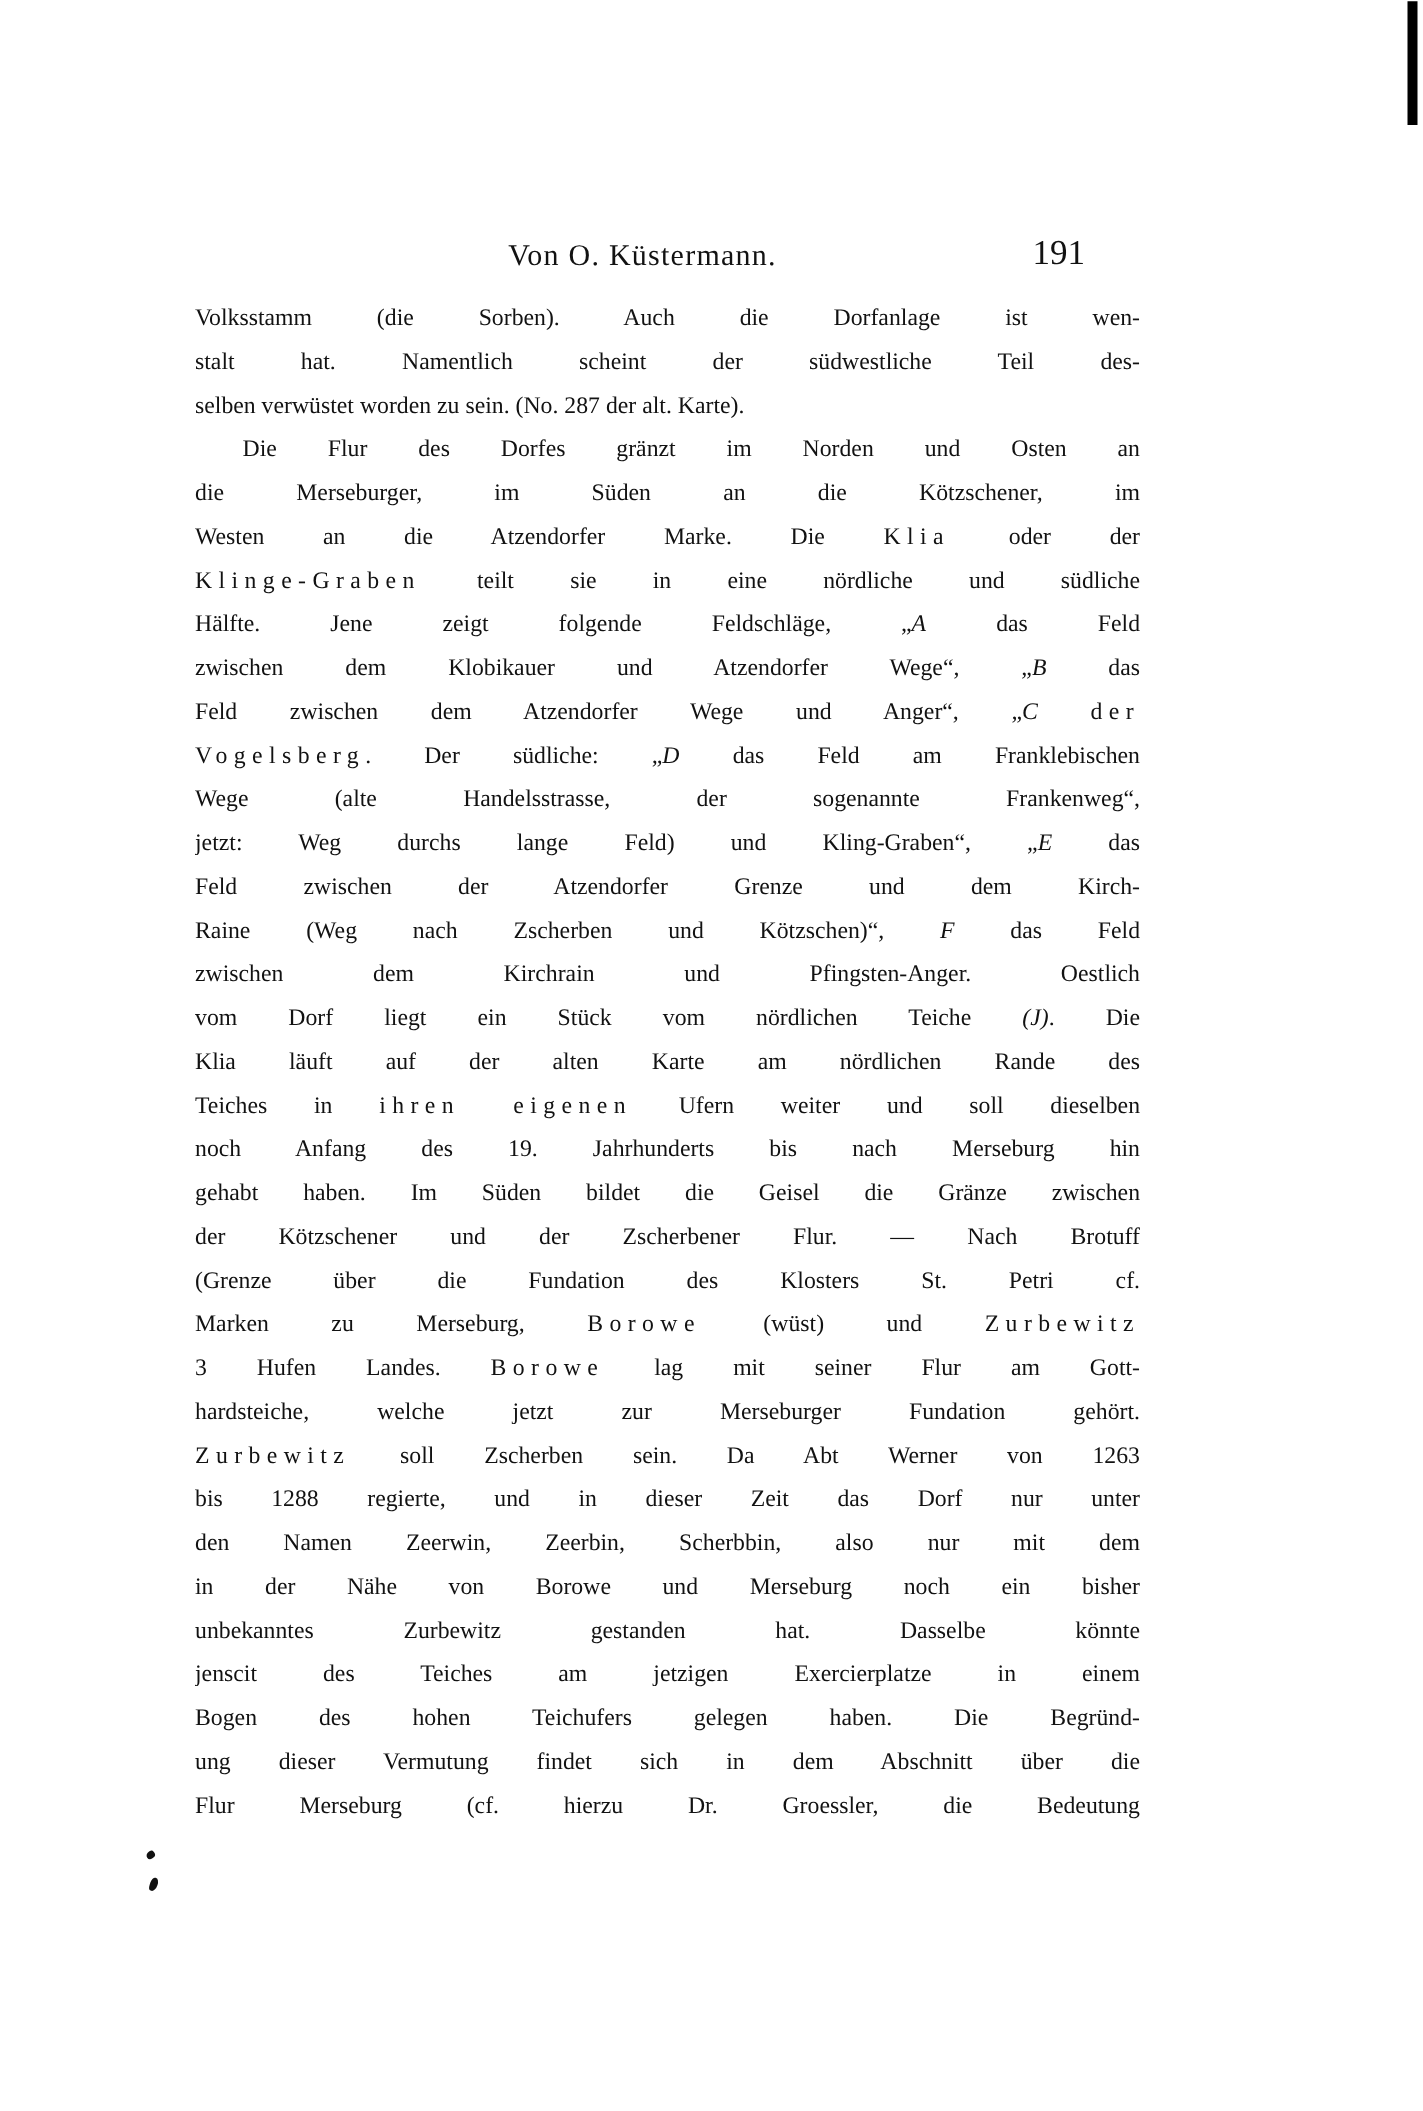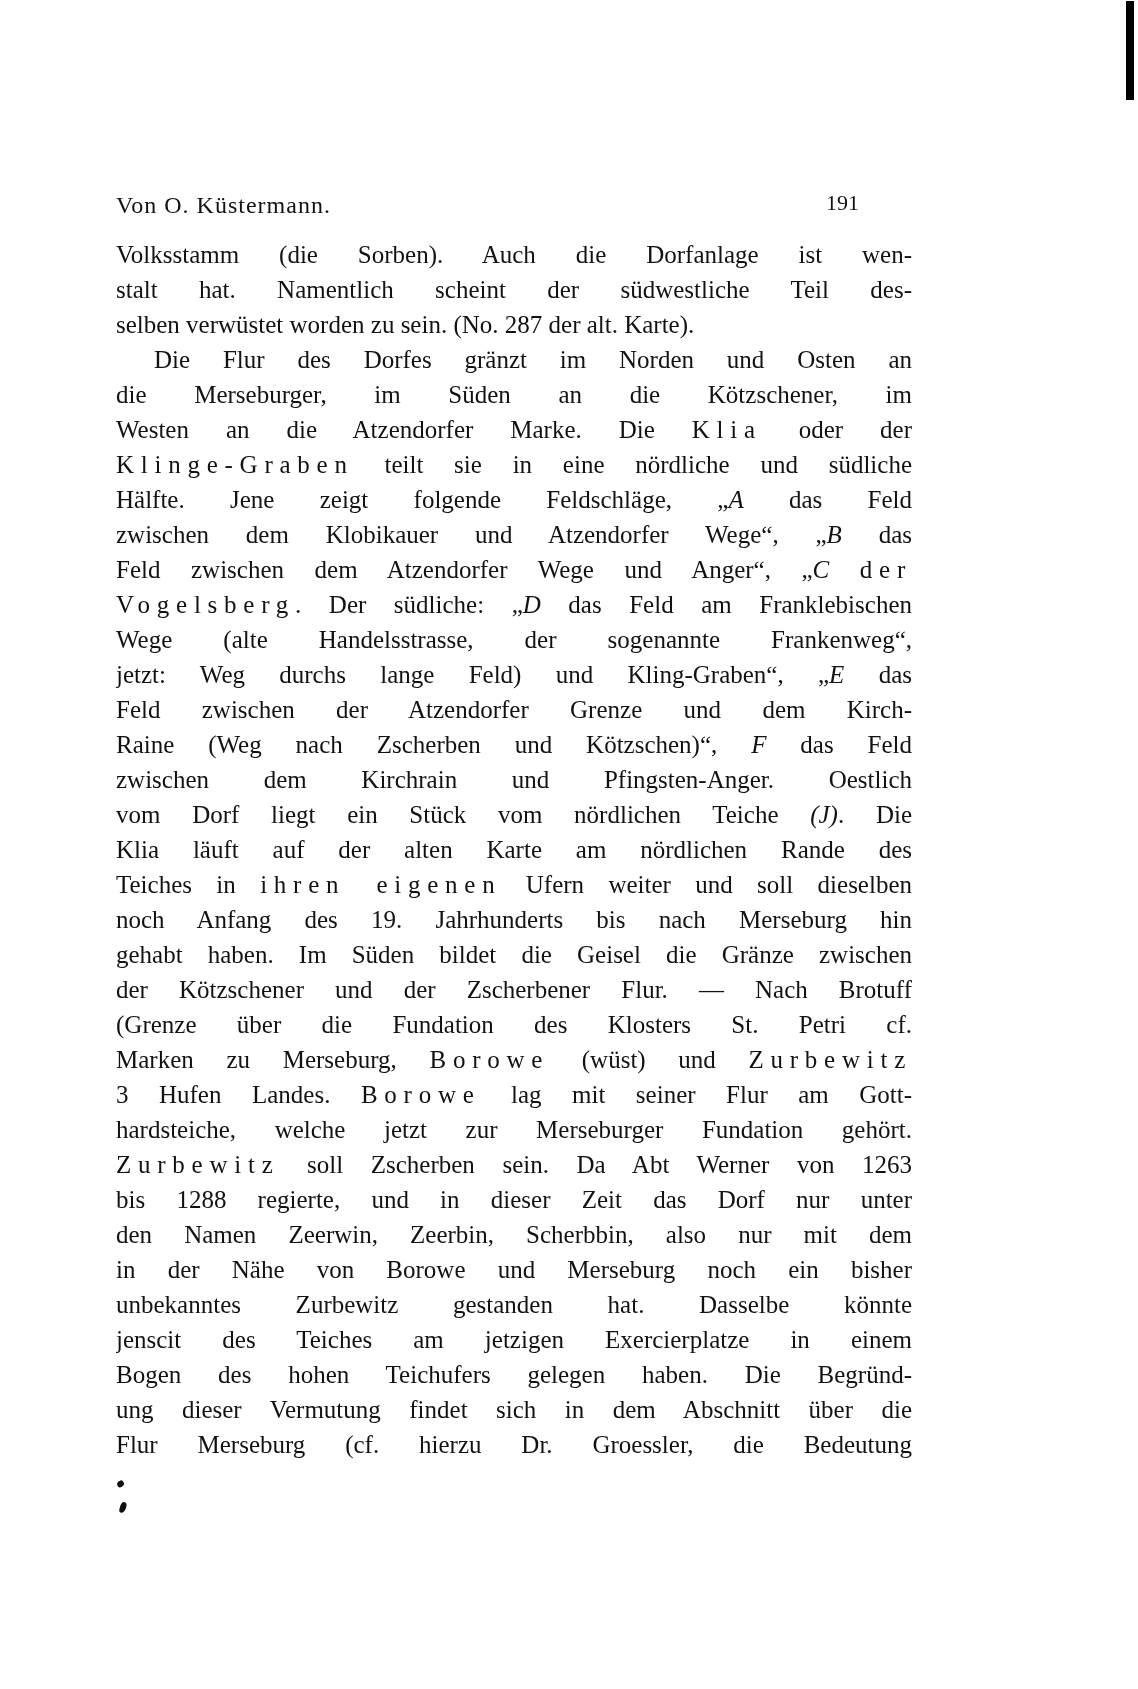--- a/index.html
+++ b/index.html
@@ -32,43 +32,45 @@
     top: 190px;
     width: 796px;
     height: 34px;
     font-size: 24px;
     line-height: 30px;
   }
   .running-title {
     position: absolute;
     left: 0;
     right: 0;
+    text-align: center;
     letter-spacing: 1px;
   }
   .page-number {
     position: absolute;
     left: 710px;
     top: -2px;
-    font-size: 22px;
+    font-size: 28px;
   }
   
   .body-block {
     position: absolute;
     left: 116px;
     top: 237px;
     width: 796px;
   }
   .line {
     height: 35px;
     line-height: 35px;
-    font-size: 25px;
+    font-size: 19px;
     text-align: justify;
     text-align-last: justify;
     overflow: hidden;
     white-space: normal;
+    margin-left: 40px;
   }
   .line.para-end {
     text-align-last: left;
   }
   .line.indent {
     text-indent: 38px;
   }
   .it {
     font-style: italic;
   }

